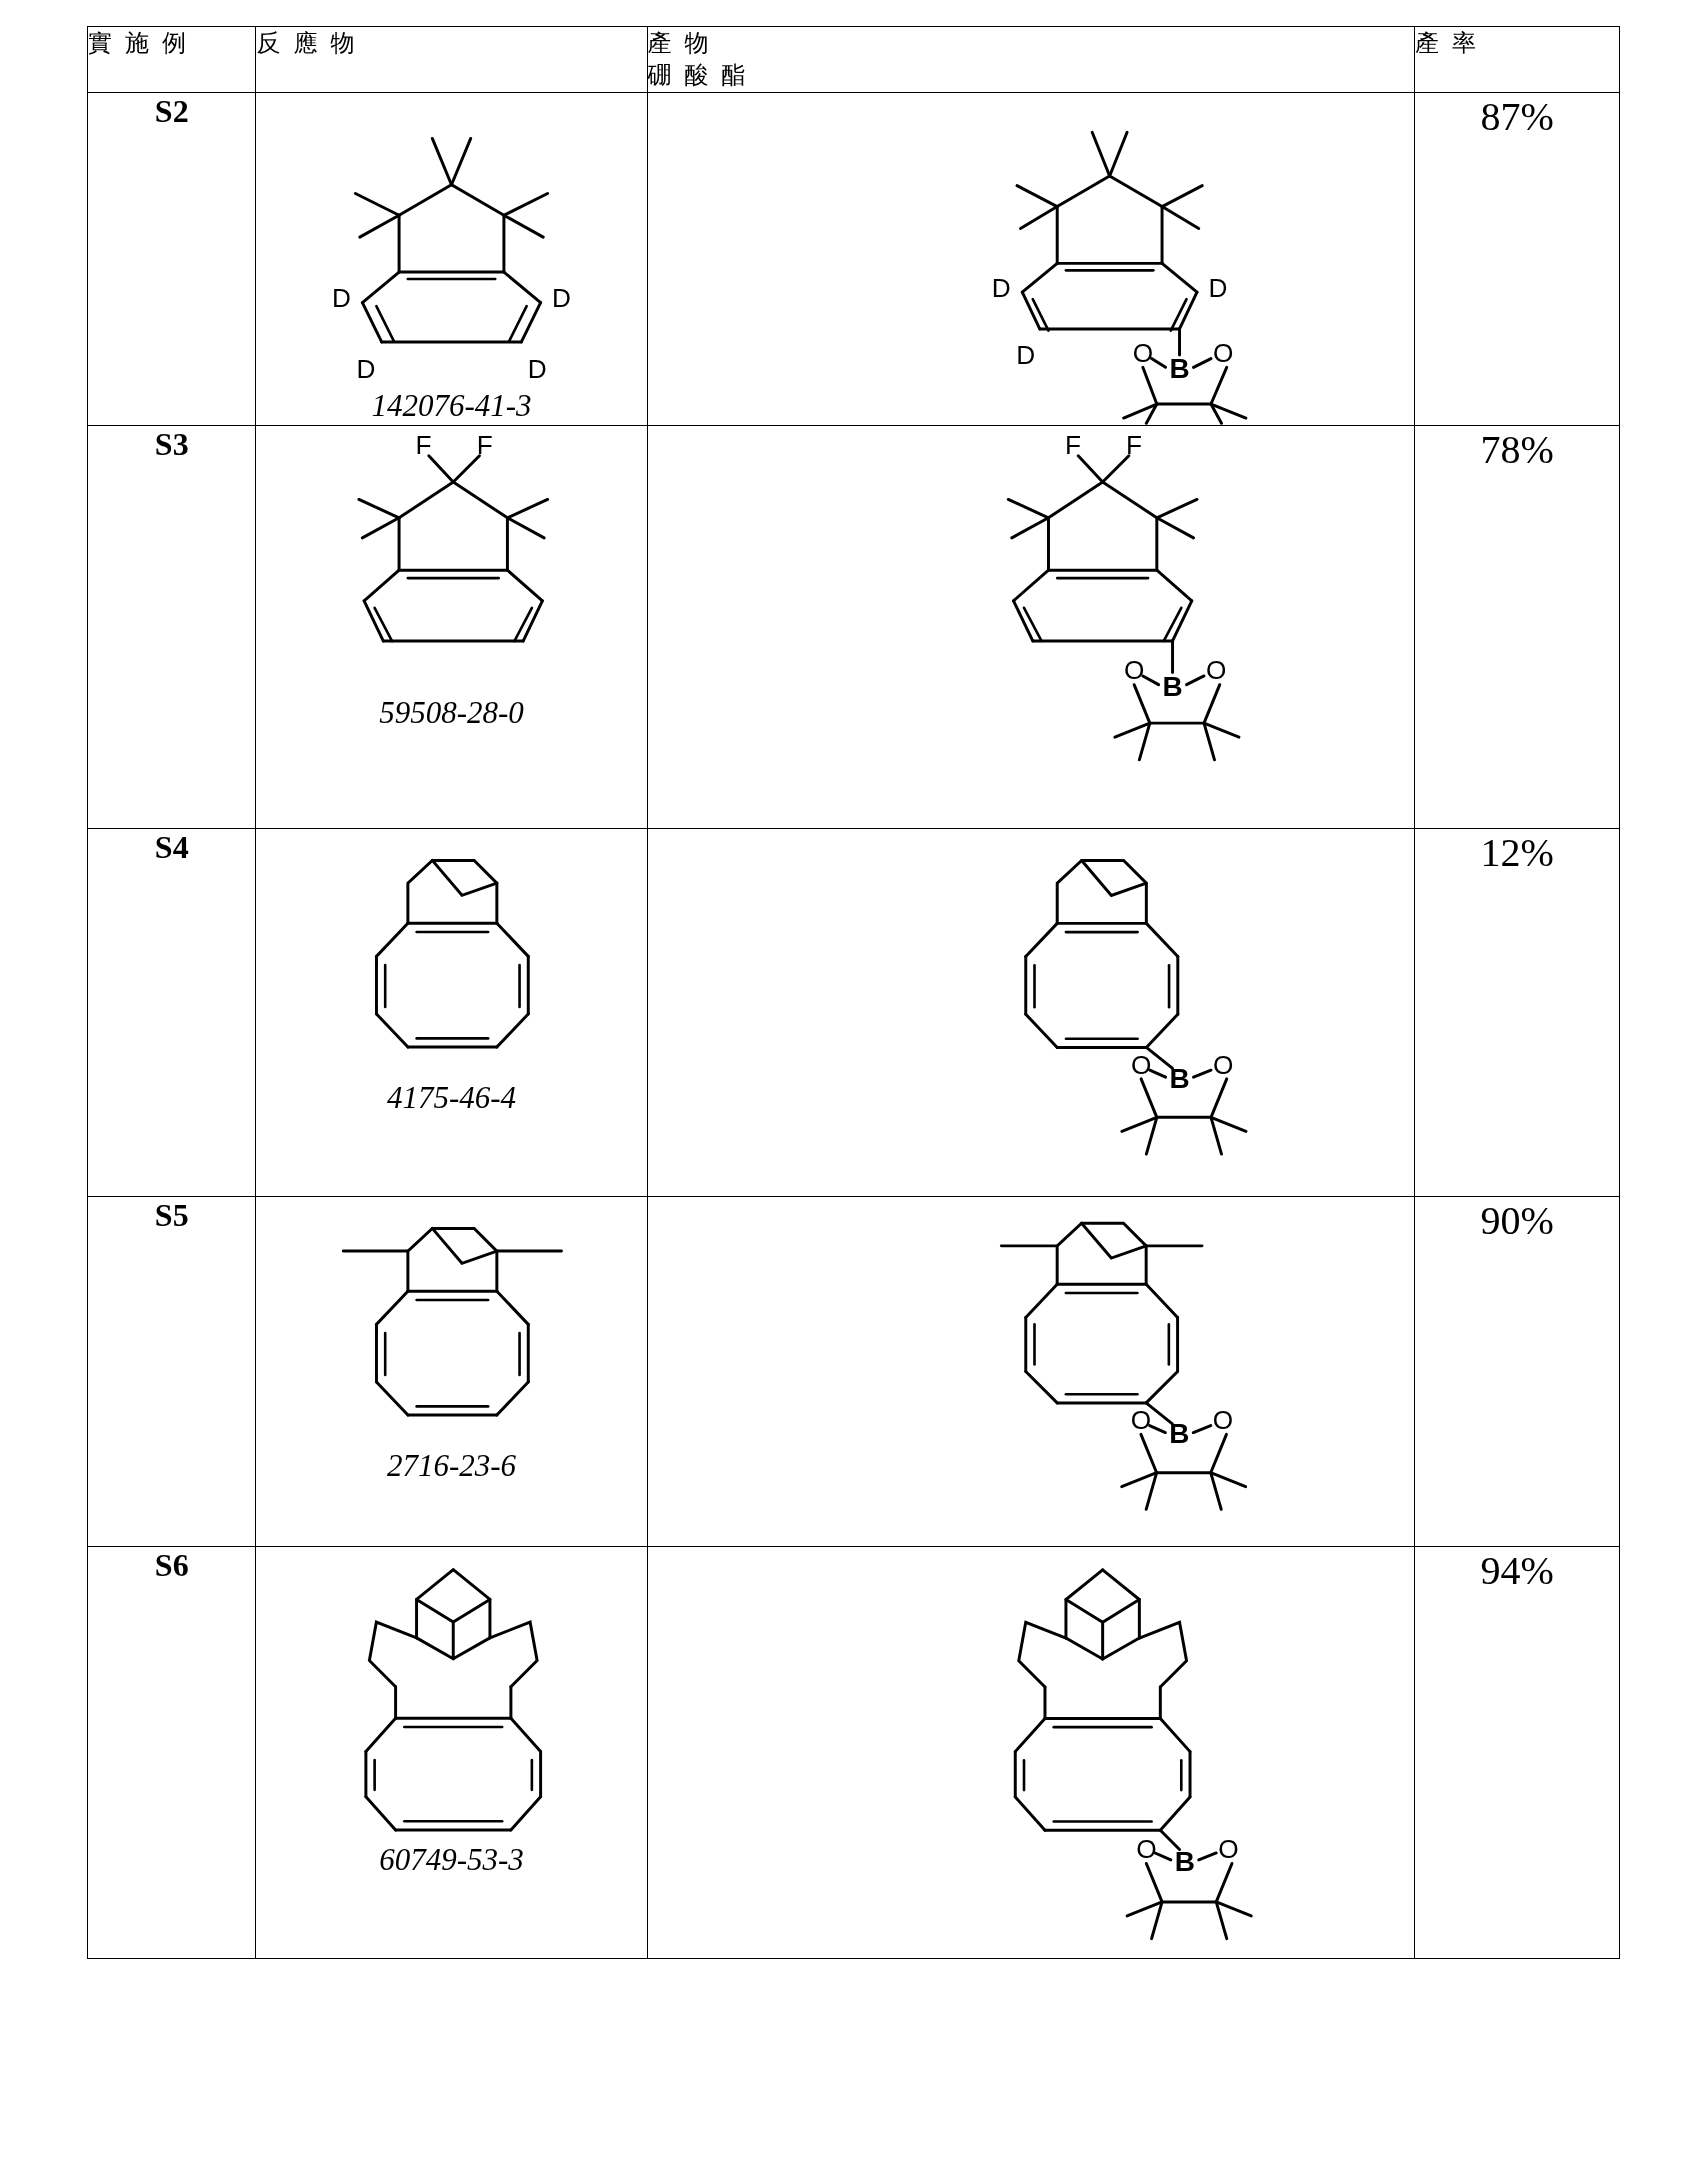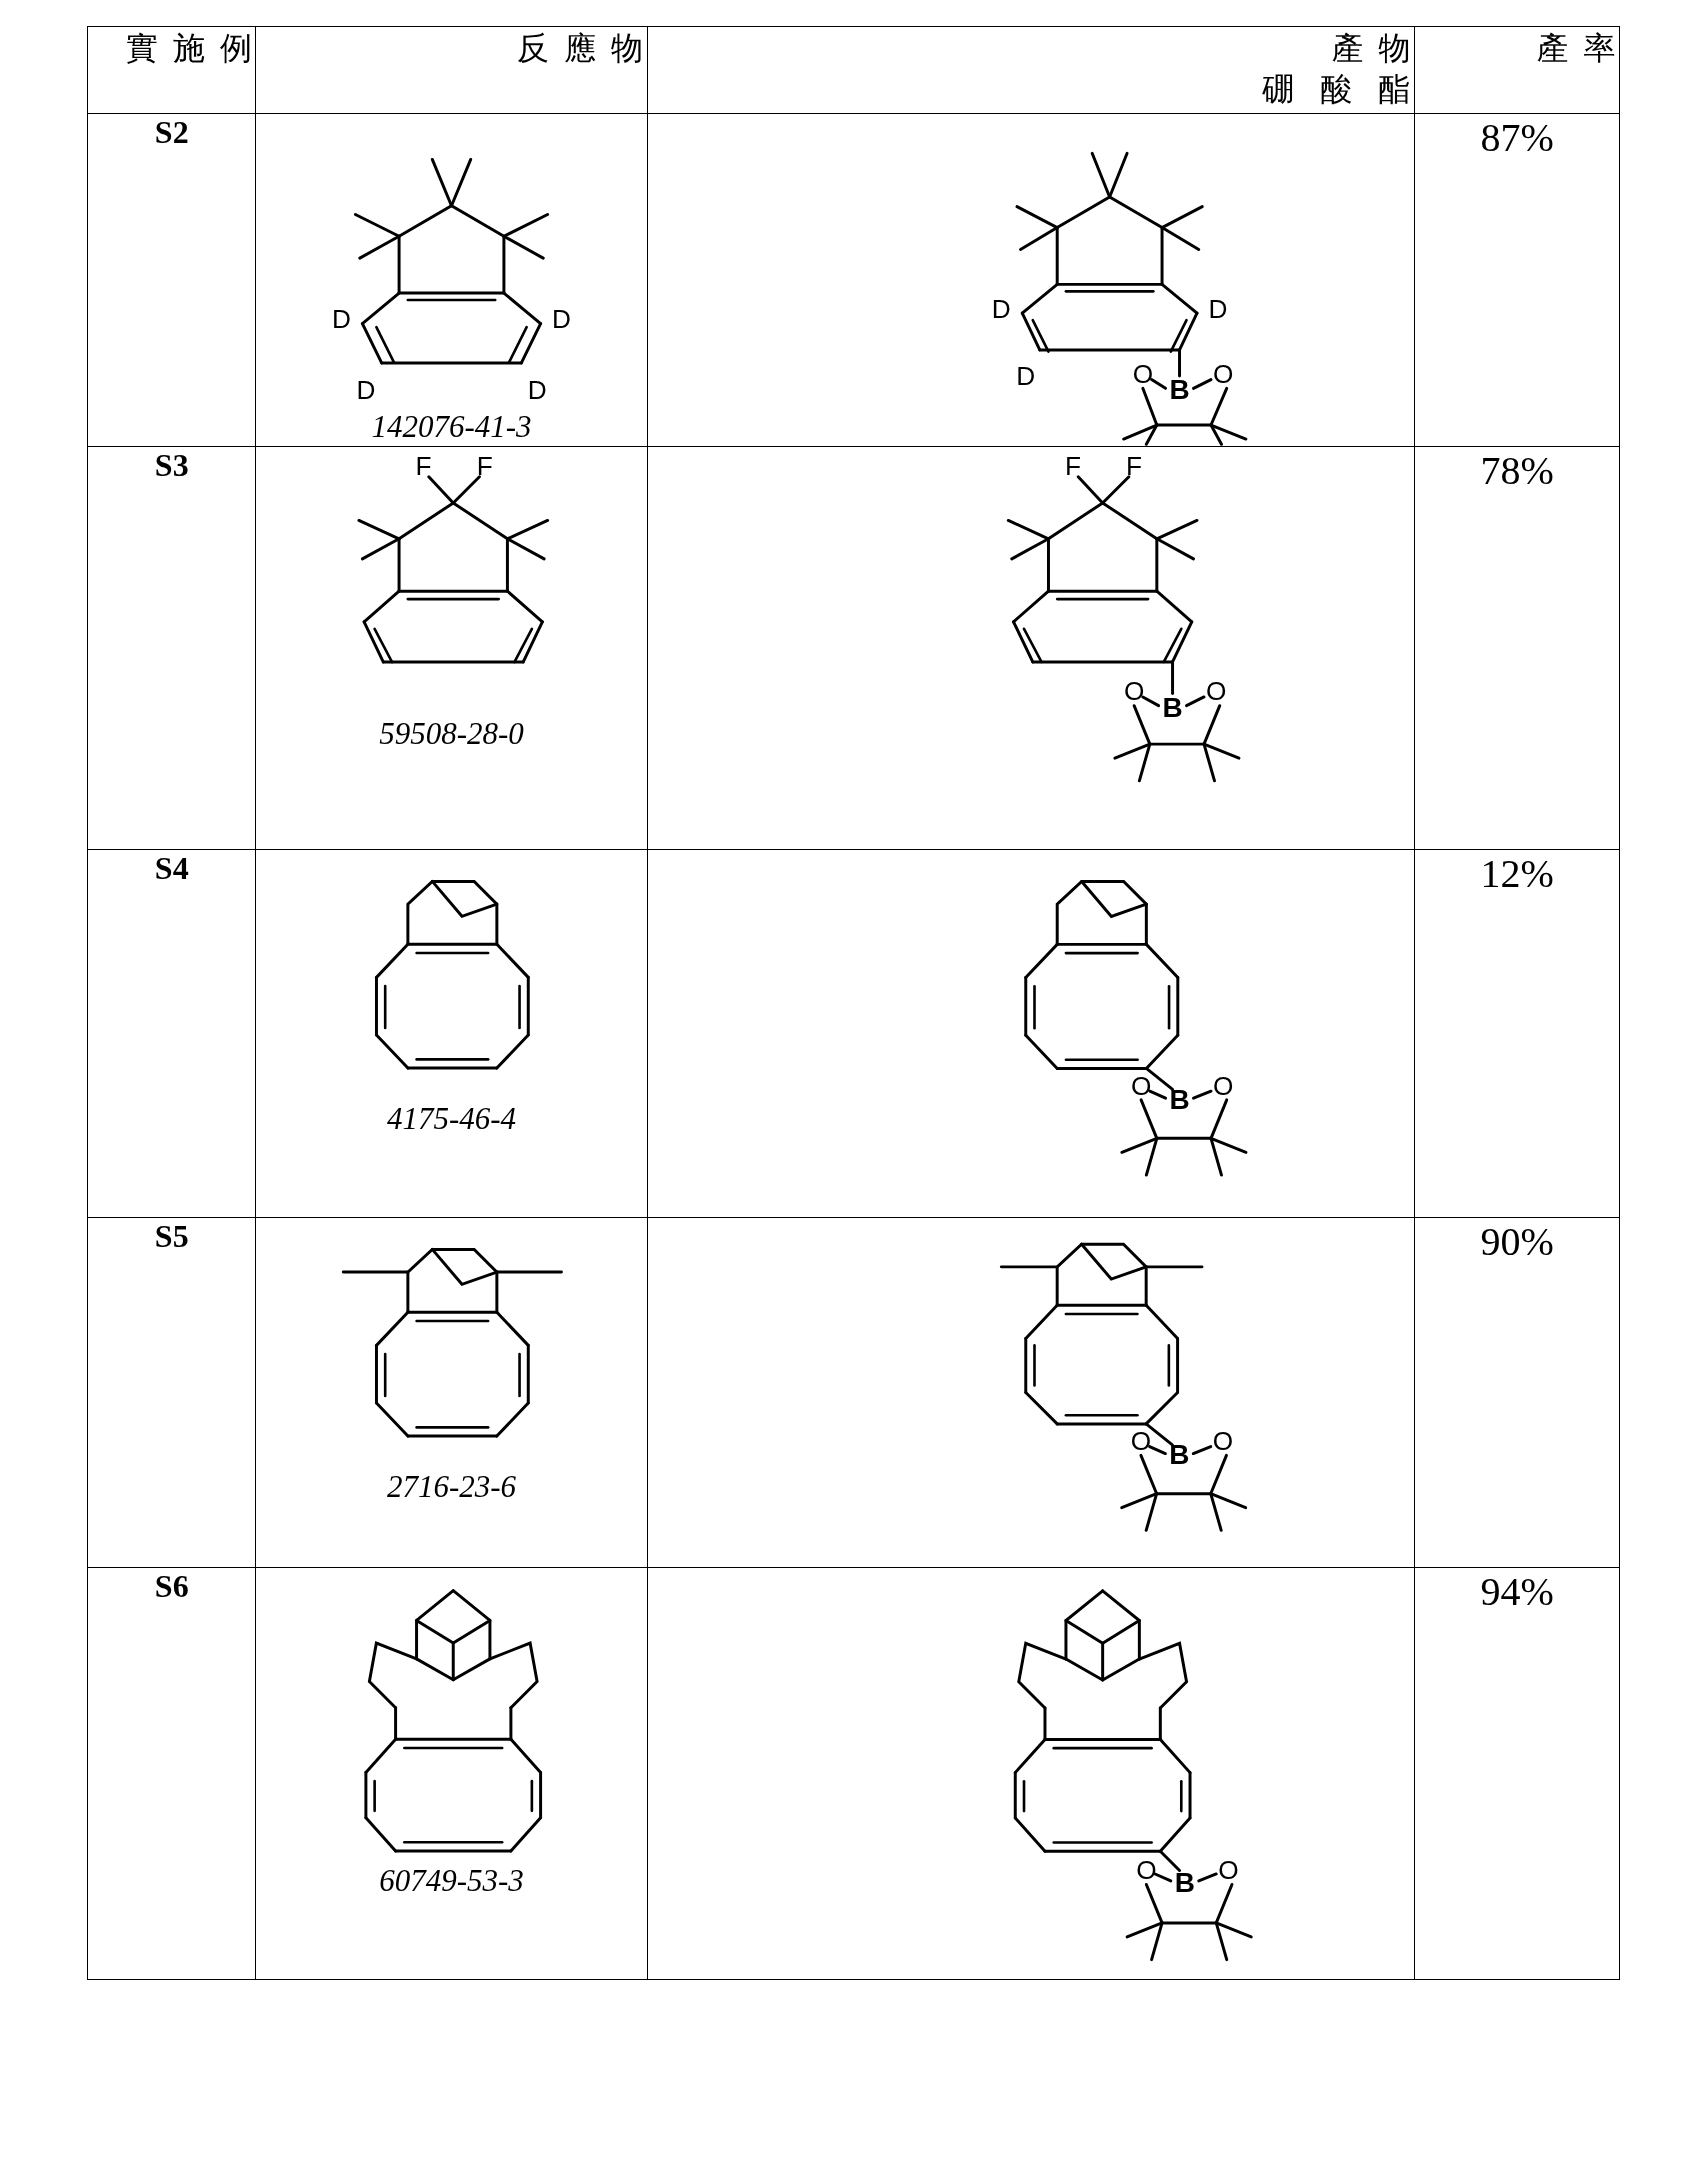--- a/index.html
+++ b/index.html
@@ -31,29 +31,29 @@
     border: 1.7px solid #000000;
     vertical-align: top;
     padding: 0;
   }
   .col-example { width: 162px; }
   .col-reactant { width: 376px; }
   .col-product { width: 738px; }
   .col-yield { width: 197px; }
 
   .hdr {
-    text-align: right;
+    text-align: left;
     font-weight: normal;
-    font-size: 32px;
+    font-size: 24px;
     letter-spacing: 3.5px;
     padding: 12.2px 0 15.7px 0;
     vertical-align: top;
     line-height: 1.35;
   }
-  .hdr .line2 { display: block; font-family: Liberation Mono, monospace; }
+  .hdr .line2 { display: block; }
 
   .cell-example {
     text-align: center;
     font-size: 32px;
     padding-top: 19px;
     font-weight: bold;
   }
   .cell-yield {
     text-align: center;
     font-size: 40px;

